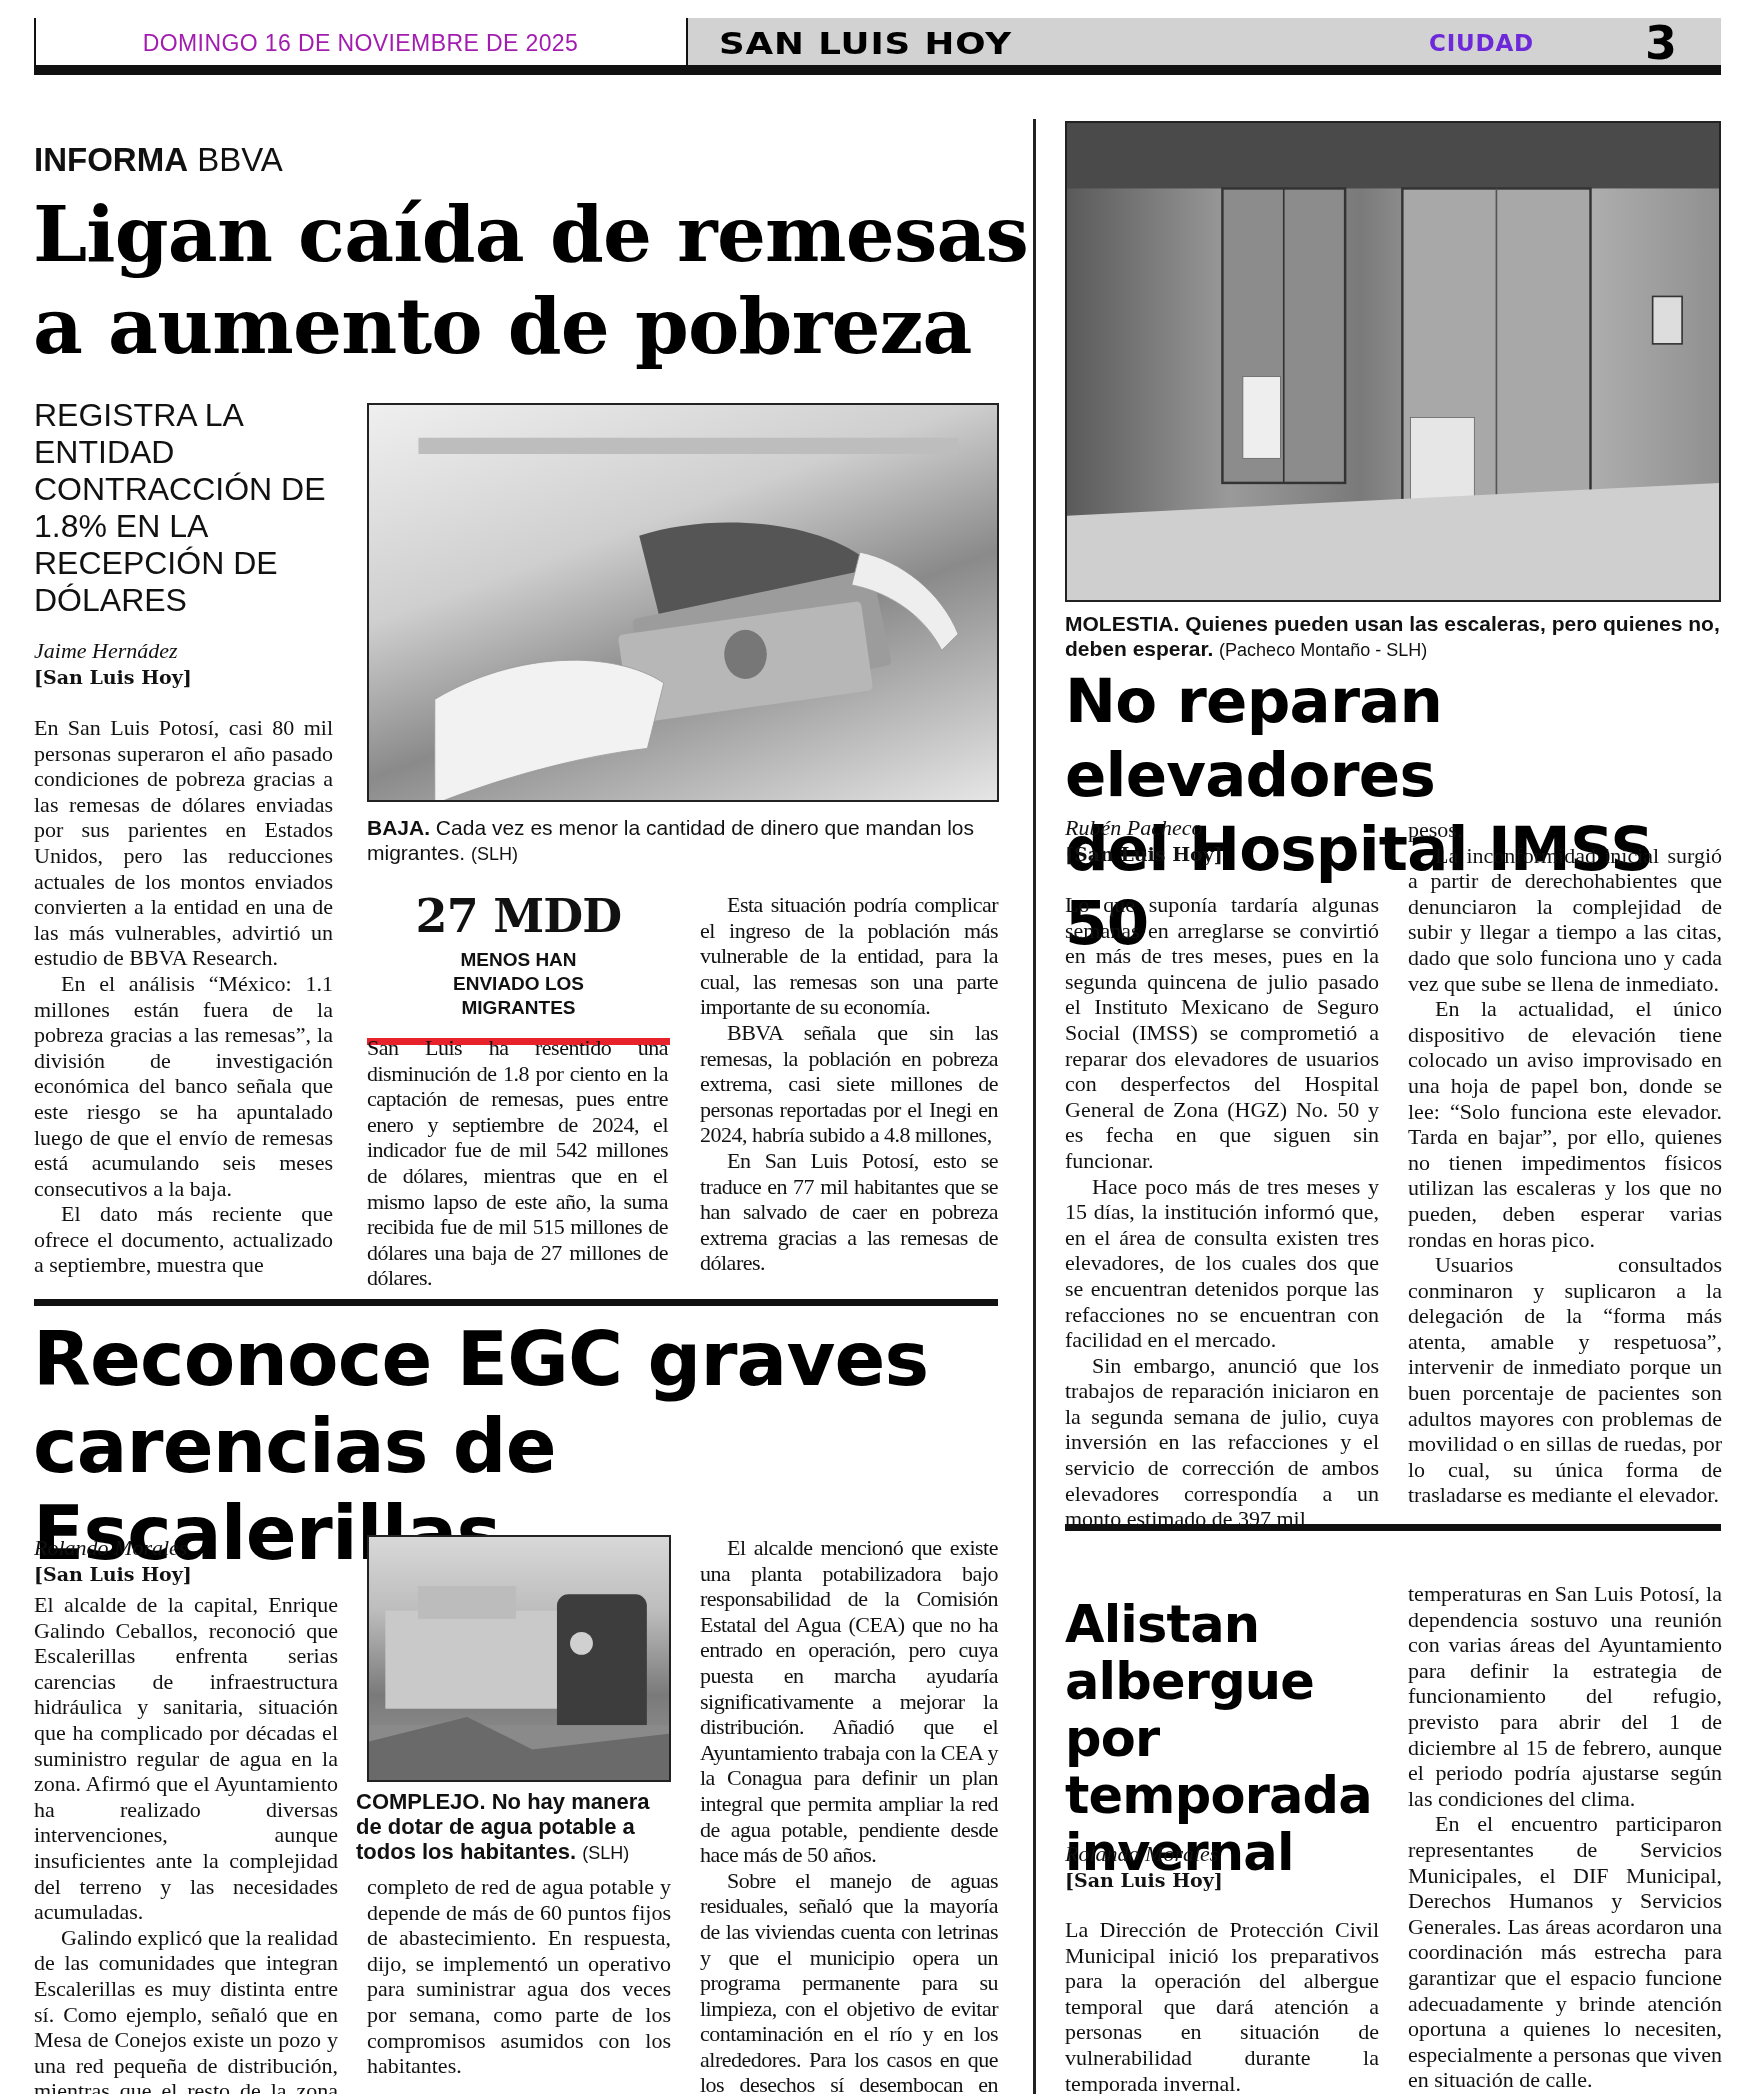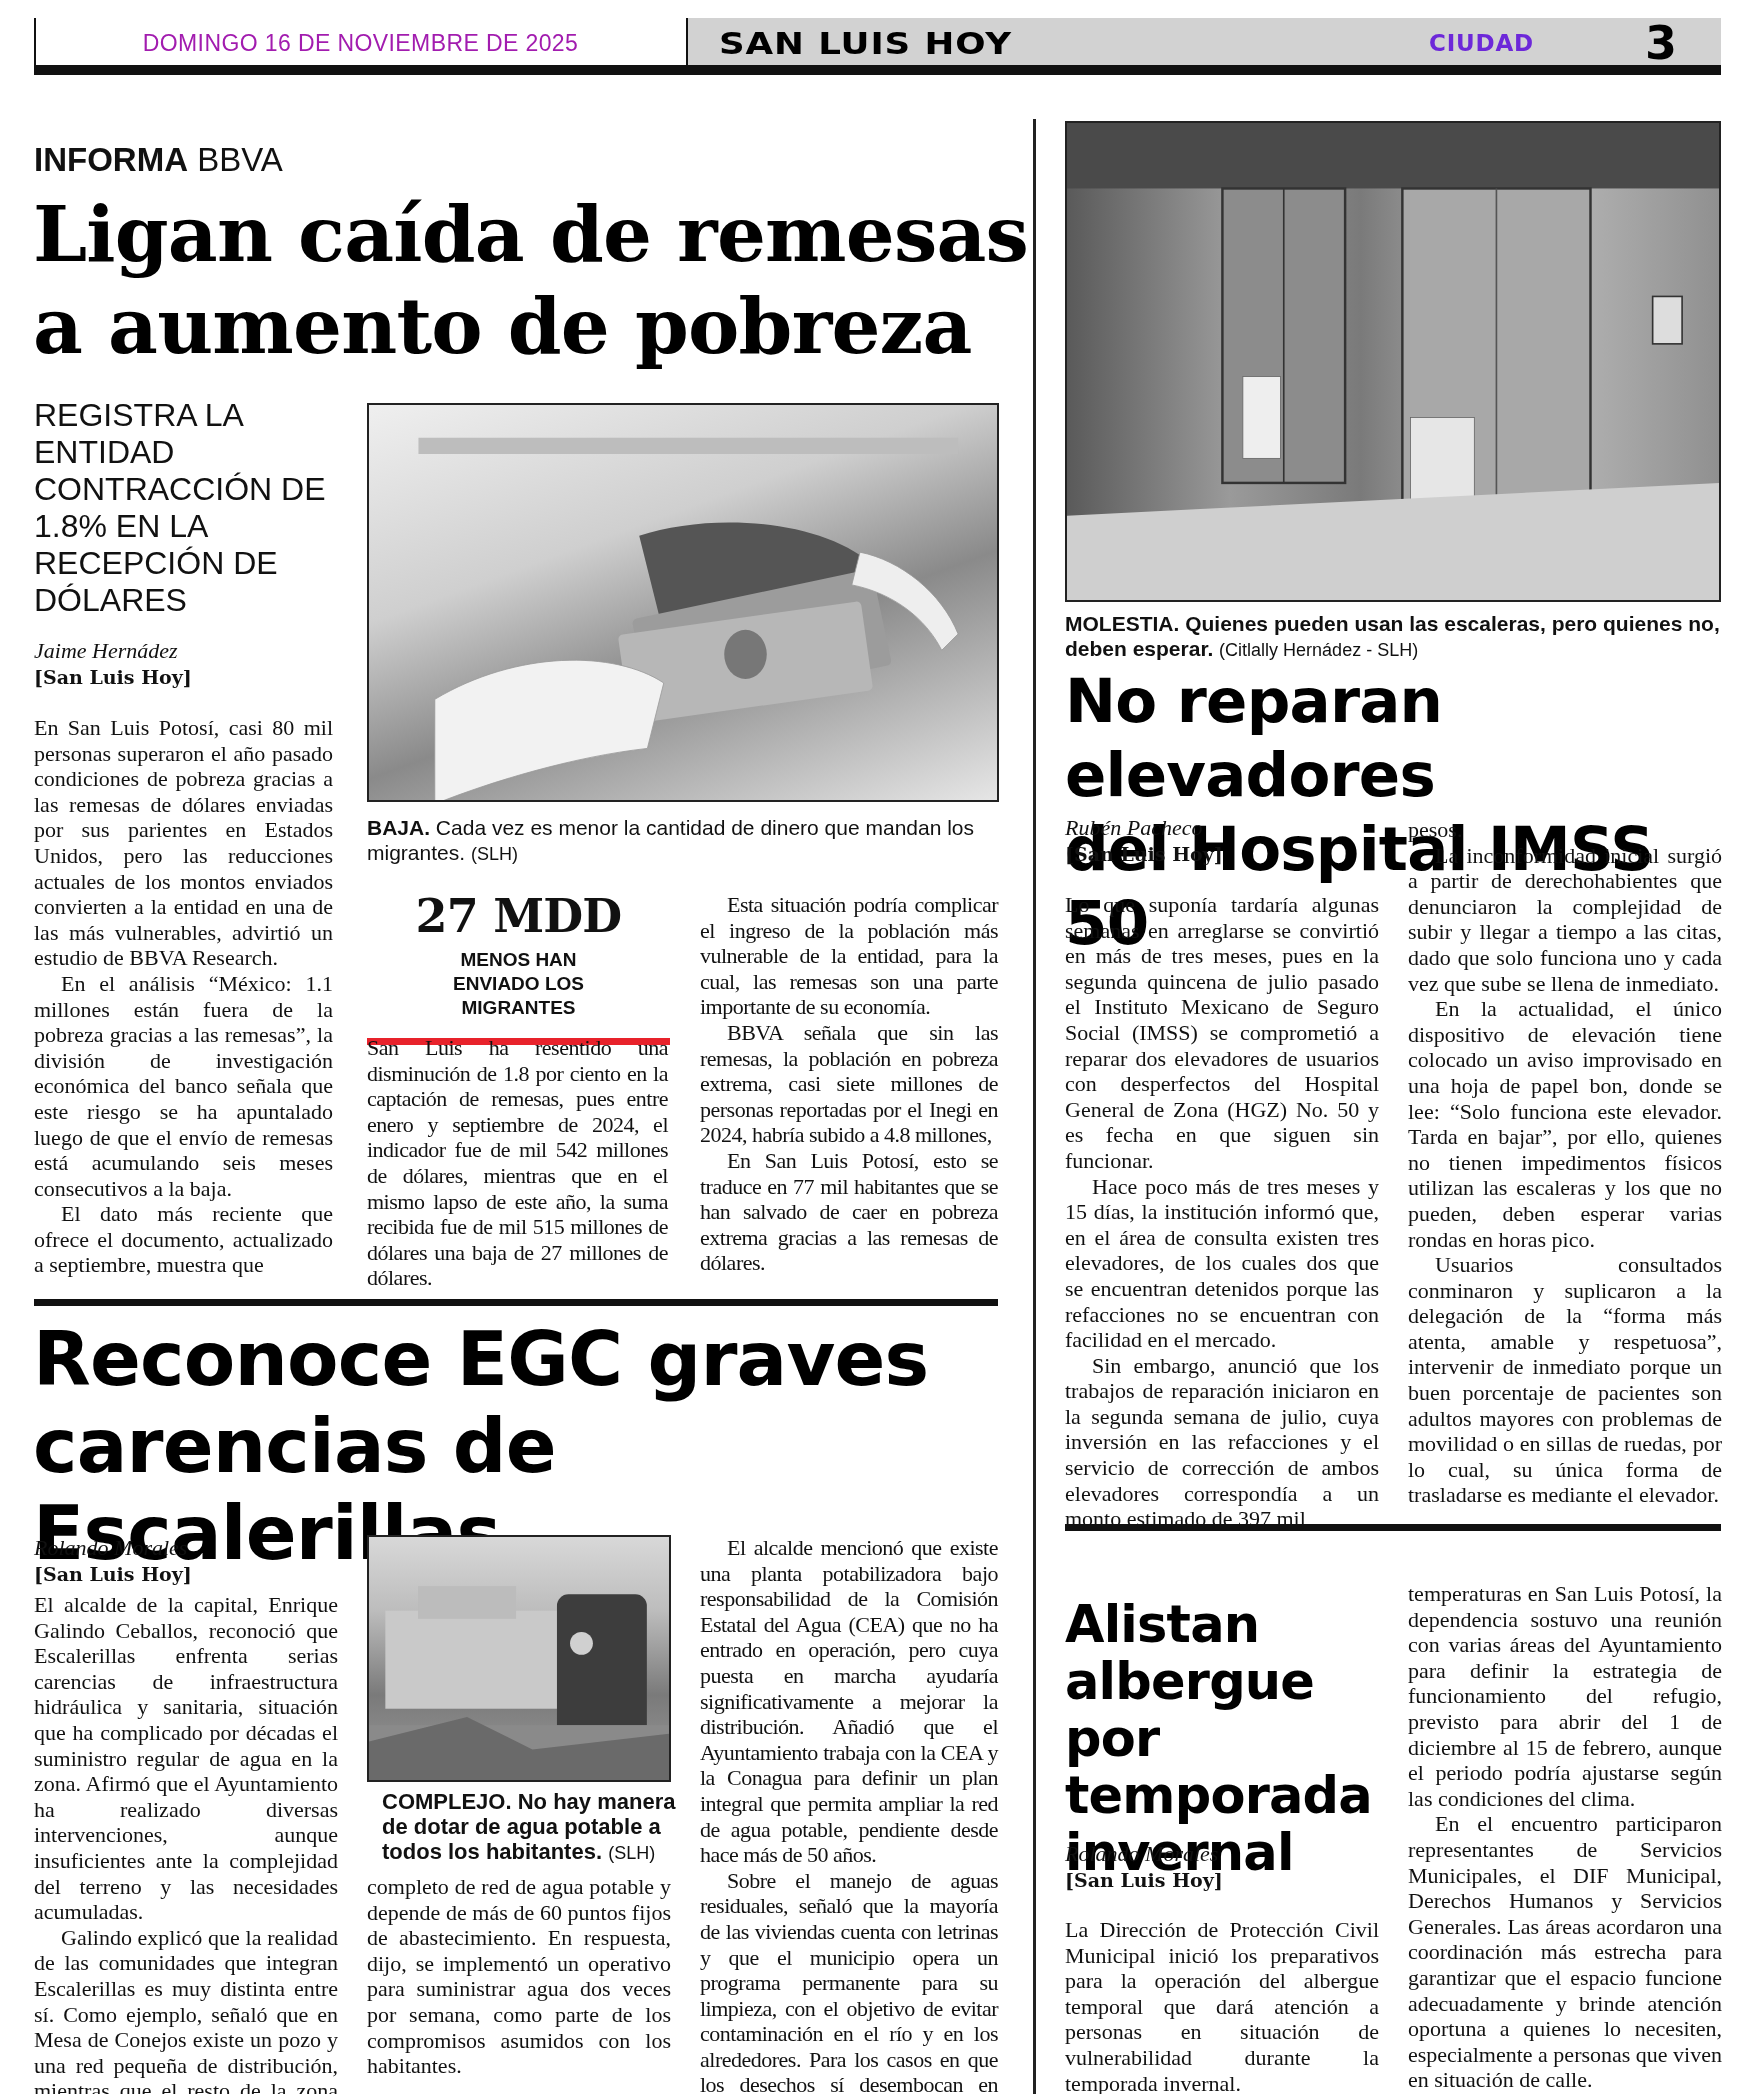--- a/index.html
+++ b/index.html
@@ -142,21 +142,21 @@
 <div class="abs photo" style="left:367px; top:1535px; width:304px; height:247px; background:linear-gradient(180deg,#d8d8d8 0%,#bdbdbd 30%,#7a7a7a 65%,#9a9a9a 100%);">
   <svg width="304" height="247" viewBox="0 0 372 302">
     <rect x="20" y="90" width="220" height="120" fill="#c9c9c9"></rect>
     <rect x="60" y="60" width="120" height="40" fill="#bcbcbc"></rect>
     <rect x="230" y="70" width="110" height="190" rx="14" fill="#3d3d3d"></rect>
     <circle cx="260" cy="130" r="14" fill="#d0d0d0"></circle>
     <rect x="0" y="230" width="372" height="72" fill="#8a8a8a"></rect>
     <path d="M0 250 L 120 220 L 200 260 L 372 240 L 372 302 L 0 302 Z" fill="#6a6a6a"></path>
   </svg>
 </div>
-<div class="abs caption" style="left:382px; top:1789px; width:311px; font-size:22px;">
+<div class="abs caption" style="left:356px; top:1789px; width:311px; font-size:22px;">
   <b>COMPLEJO.</b>
   <b>No hay manera de dotar de agua potable a todos los habitantes.</b>
   <span class="credit">(SLH)</span>
 </div>
 <div class="abs body" style="left:367px; top:1874px; width:304px;">
   <p class="first">completo de red de agua potable y depende de más de 60 puntos fijos de abastecimiento. En respuesta, dijo, se implementó un operativo para suministrar agua dos veces por semana, como parte de los compromisos asumidos con los habitantes.</p>
 </div>
 
 <div class="abs body cond" style="left:700px; top:1535px; width:298px;">
   <p>El alcalde mencionó que existe una planta potabilizadora bajo responsabilidad de la Comisión Estatal del Agua (CEA) que no ha entrado en operación, pero cuya puesta en marcha ayudaría significativamente a mejorar la distribución. Añadió que el Ayuntamiento trabaja con la CEA y la Conagua para definir un plan integral que permita ampliar la red de agua potable, pendiente desde hace más de 50 años.</p>
@@ -172,21 +172,21 @@
     <line x1="525" y1="80" x2="525" y2="500" stroke="#555" stroke-width="2"></line>
     <rect x="716" y="212" width="36" height="58" fill="#ddd" stroke="#333" stroke-width="2"></rect>
     <rect x="215" y="310" width="46" height="100" fill="#eeeeee" stroke="#666"></rect>
     <rect x="420" y="360" width="78" height="130" fill="#e6e6e6" stroke="#666"></rect>
     <path d="M0 480 L 802 440 L 802 588 L 0 588 Z" fill="#cfcfcf"></path>
   </svg>
 </div>
 <div class="abs caption" style="left:1065px; top:611px; width:663px;">
   <b>MOLESTIA.</b>
   <b style="font-weight:700;">Quienes pueden usan las escaleras, pero quienes no, deben esperar.</b>
-  <span class="credit">(Citlally Hernádez - SLH)</span>
+  <span class="credit">(Pacheco Montaño - SLH)</span>
 </div>
 <div class="abs hed-sans" style="left:1065px; top:664px; font-size:61px; line-height:74px; width:671px; font-weight:700;">
   <div>No reparan elevadores</div>
   <div>del Hospital IMSS 50</div>
 </div>
 
 <div class="abs byline" style="left:1065px; top:815px; width:307px;">
   <div class="name">Rubén Pacheco</div>
   <div class="org">[San Luis Hoy]</div>
 </div>

